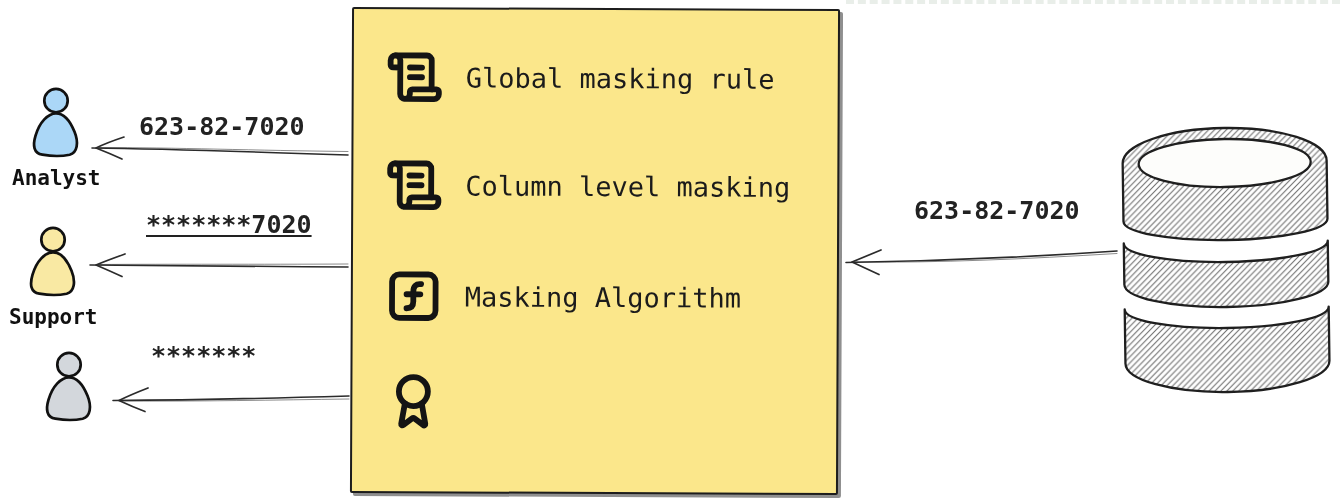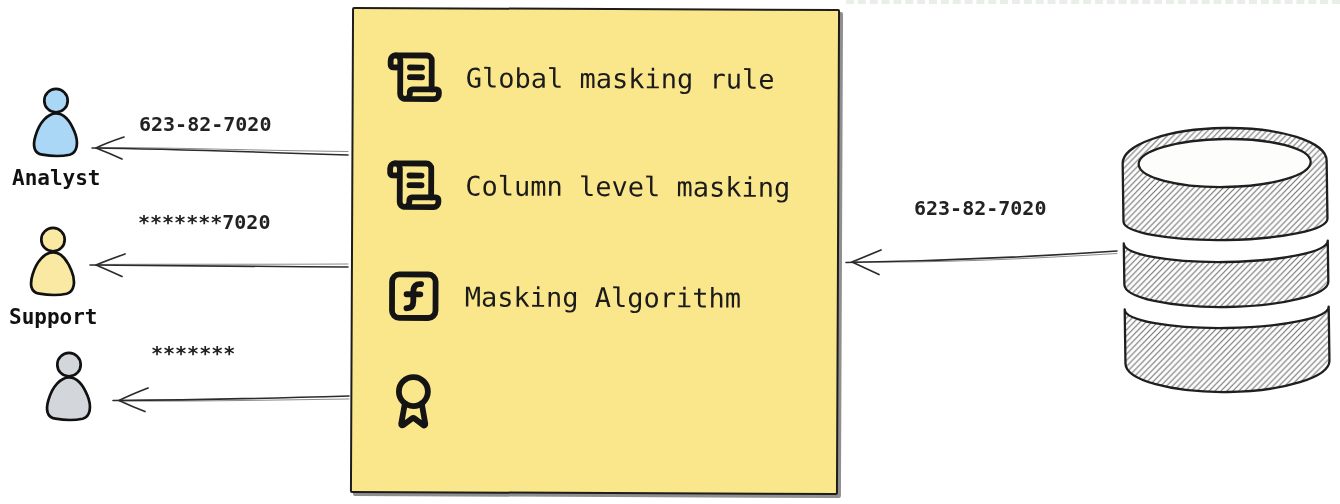--- a/index.html
+++ b/index.html
@@ -24,23 +24,23 @@
   .box-item .itm-label{font-size:27px;font-weight:500;white-space:nowrap;color:#1b1b1b;}
   .bi-1{top:38px;} .bi-2{top:146px;} .bi-3{top:257px;} .bi-4{top:362px;}
   
   .person{position:absolute;text-align:center;}
   .person svg{display:block;margin:0 auto;}
   .person .role{font-size:21px;font-weight:700;margin-top:3px;white-space:nowrap;color:#111;}
   .p-analyst{left:12px;top:87px;width:88px;}
   .p-support{left:9px;top:226px;width:88px;}
   .p-developer{left:12px;top:351px;width:113px;}
   
-  .flow-label{position:absolute;font-size:20px;font-weight:700;white-space:nowrap;color:#222;}
+  .flow-label{position:absolute;font-size:25px;font-weight:700;white-space:nowrap;color:#222;}
   .fl-analyst{left:139px;top:112px;}
-  .fl-support{left:138px;top:210px;}
+  .fl-support{left:146px;top:210px;text-decoration:underline;}
   .fl-developer{left:151px;top:341px;}
   .fl-db{left:914px;top:196px;}
   
   .arrows,.db-wrap{position:absolute;pointer-events:none;}
   .arrows{left:0;top:0;}
   .db-wrap{left:1116px;top:116px;transform:rotate(-0.8deg);}
 </style>
 </head>
 <body>
 

